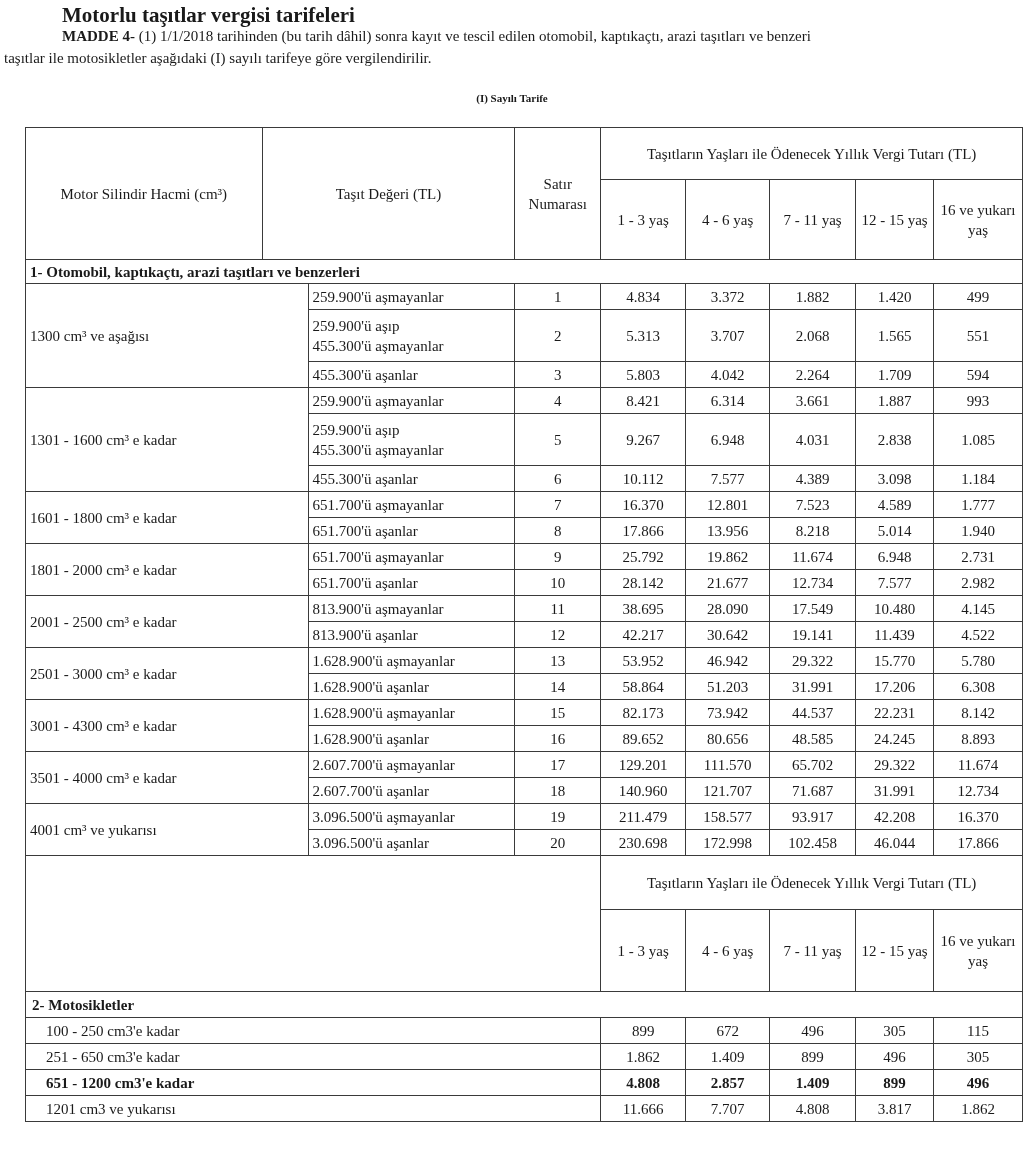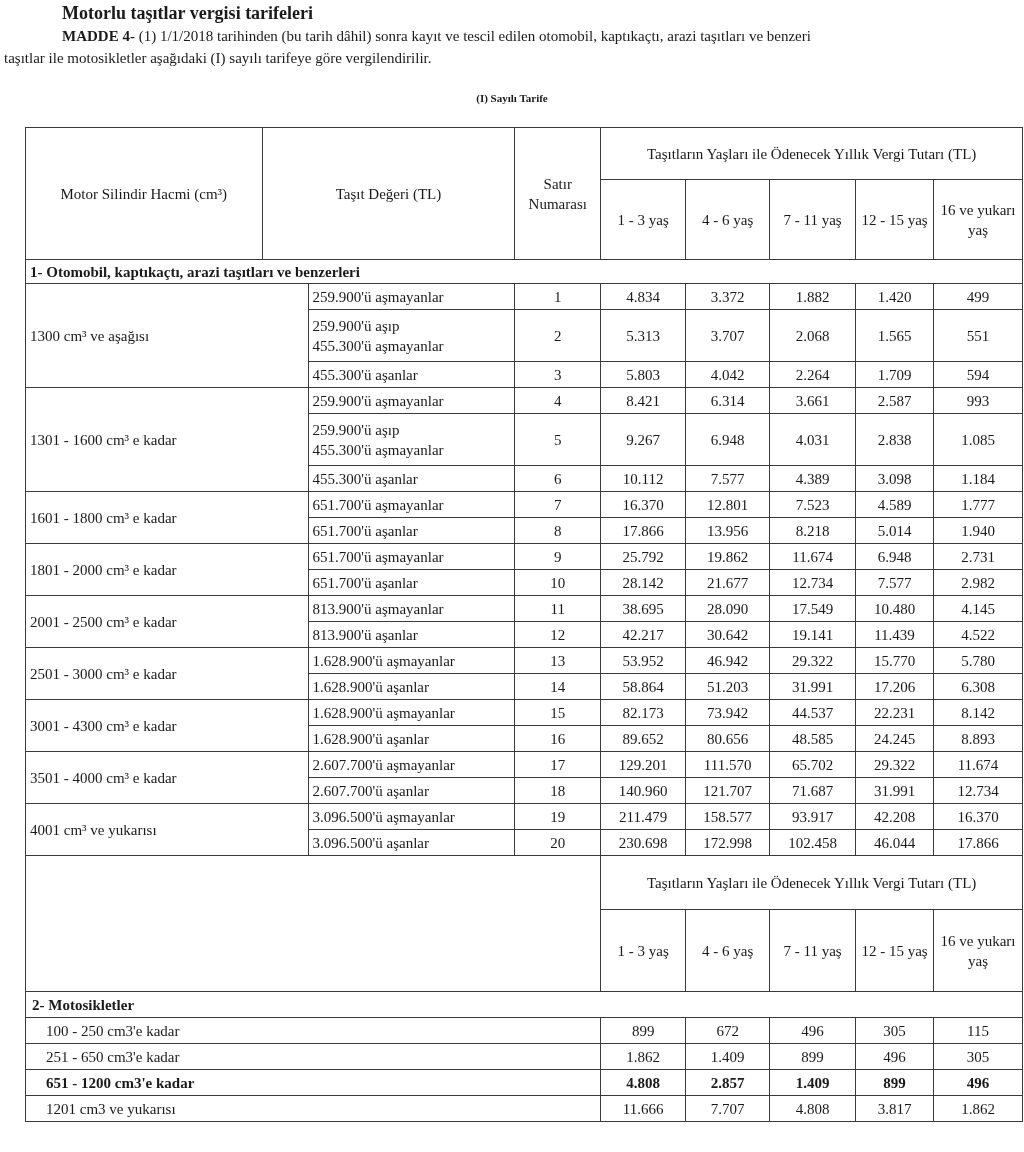--- a/index.html
+++ b/index.html
@@ -1,18 +1,18 @@
 <!DOCTYPE html>
 <html><head>
 <meta charset="utf-8">
 <style>
   html, body { margin: 0; padding: 0; background: #ffffff; }
   body { width: 1024px; height: 1152px; overflow: hidden; position: relative;
          font-family: "Liberation Serif", "DejaVu Serif", serif; color: #1a1a1a; }
-  .doc-title { position: absolute; left: 62px; top: 3px; font-size: 18px; font-weight: bold; }
+  .doc-title { position: absolute; left: 62px; top: 3px; font-size: 21px; font-weight: bold; }
   .para { position: absolute; left: 4px; top: 25px; width: 1030px; font-size: 15px; line-height: 22px; }
   .para .indent { padding-left: 58px; }
   .para b { font-weight: bold; }
   .table-title { position: absolute; left: 0; width: 1024px; top: 92px; text-align: center; font-size: 11px; font-weight: bold; }
   table.tarife { position: absolute; left: 25px; top: 127px; width: 998px; border-collapse: collapse; font-size: 15px; }
   table.tarife td { border: 1.5px solid #3a3a3a; padding: 0 4px; vertical-align: middle; line-height: 20px; }
   .c { text-align: center; }
   .section td { font-weight: bold; padding-left: 6px; height: 22px; }
 </style>
 </head>
@@ -85,21 +85,21 @@
         <td class="c">1.709</td>
         <td class="c">594</td>
       </tr>
       <tr style="height: 26px;">
         <td rowspan="3" colspan="2">1301 - 1600 cm³ e kadar</td>
         <td>259.900'ü aşmayanlar</td>
         <td class="c">4</td>
         <td class="c">8.421</td>
         <td class="c">6.314</td>
         <td class="c">3.661</td>
-        <td class="c">2.587</td>
+        <td class="c">1.887</td>
         <td class="c">993</td>
       </tr>
       <tr style="height: 52px;">
         <td>
           <div>259.900'ü aşıp</div>
           <div>455.300'ü aşmayanlar</div>
         </td>
         <td class="c">5</td>
         <td class="c">9.267</td>
         <td class="c">6.948</td>

